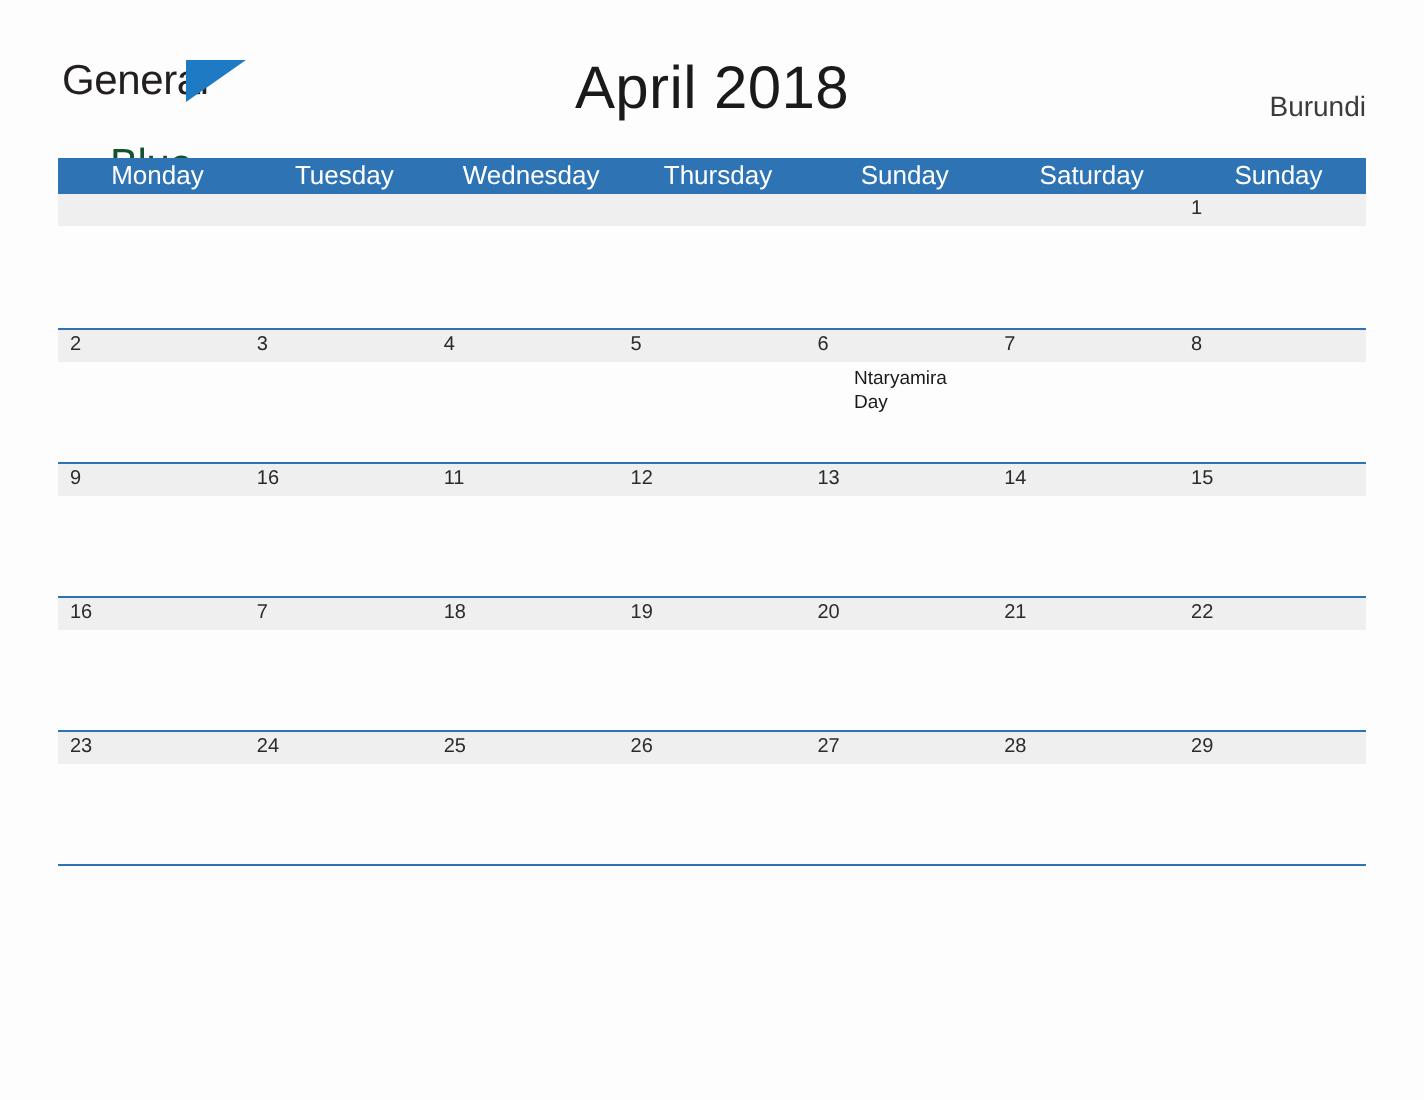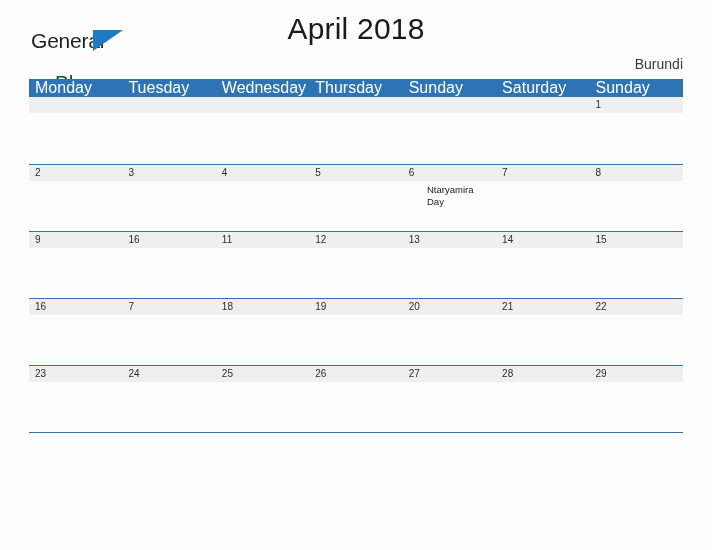--- a/index.html
+++ b/index.html
@@ -60,33 +60,33 @@
     left: 62px;
     top: 1px;
     width: 30px;
     height: 21px;
   }
 
   .cal-title {
     position: absolute;
     left: 0;
     right: 0;
-    top: 12px;
+    top: 28px;
     text-align: center;
     font-size: 30px;
     color: #1a1a1a;
     font-family: "Liberation Sans", sans-serif;
     font-weight: normal;
     letter-spacing: 0.2px;
   }
 
   .country {
     position: absolute;
     right: 29px;
-    top: 56px;
+    top: 45px;
     font-size: 14px;
     color: #3b3b3b;
     font-family: "Liberation Sans", sans-serif;
   }
 
   
   .calendar {
     position: absolute;
     left: 29px;
     top: 79px;
@@ -94,26 +94,27 @@
   }
 
   .weekday-row {
     display: flex;
     background: #2e74b5;
     height: 18px;
   }
   .weekday {
     flex: 1 1 0;
     color: #ffffff;
-    font-size: 16px;
+    font-size: 13px;
     line-height: 18px;
     padding-left: 6px;
     box-sizing: border-box;
     white-space: nowrap;
     overflow: hidden;
+    text-align: center;
   }
 
   .week-row {
     position: relative;
     height: 67px;
     border-top: 1.5px solid #2e74b5;
     box-sizing: border-box;
   }
   .week-row.first {
     border-top: none;

